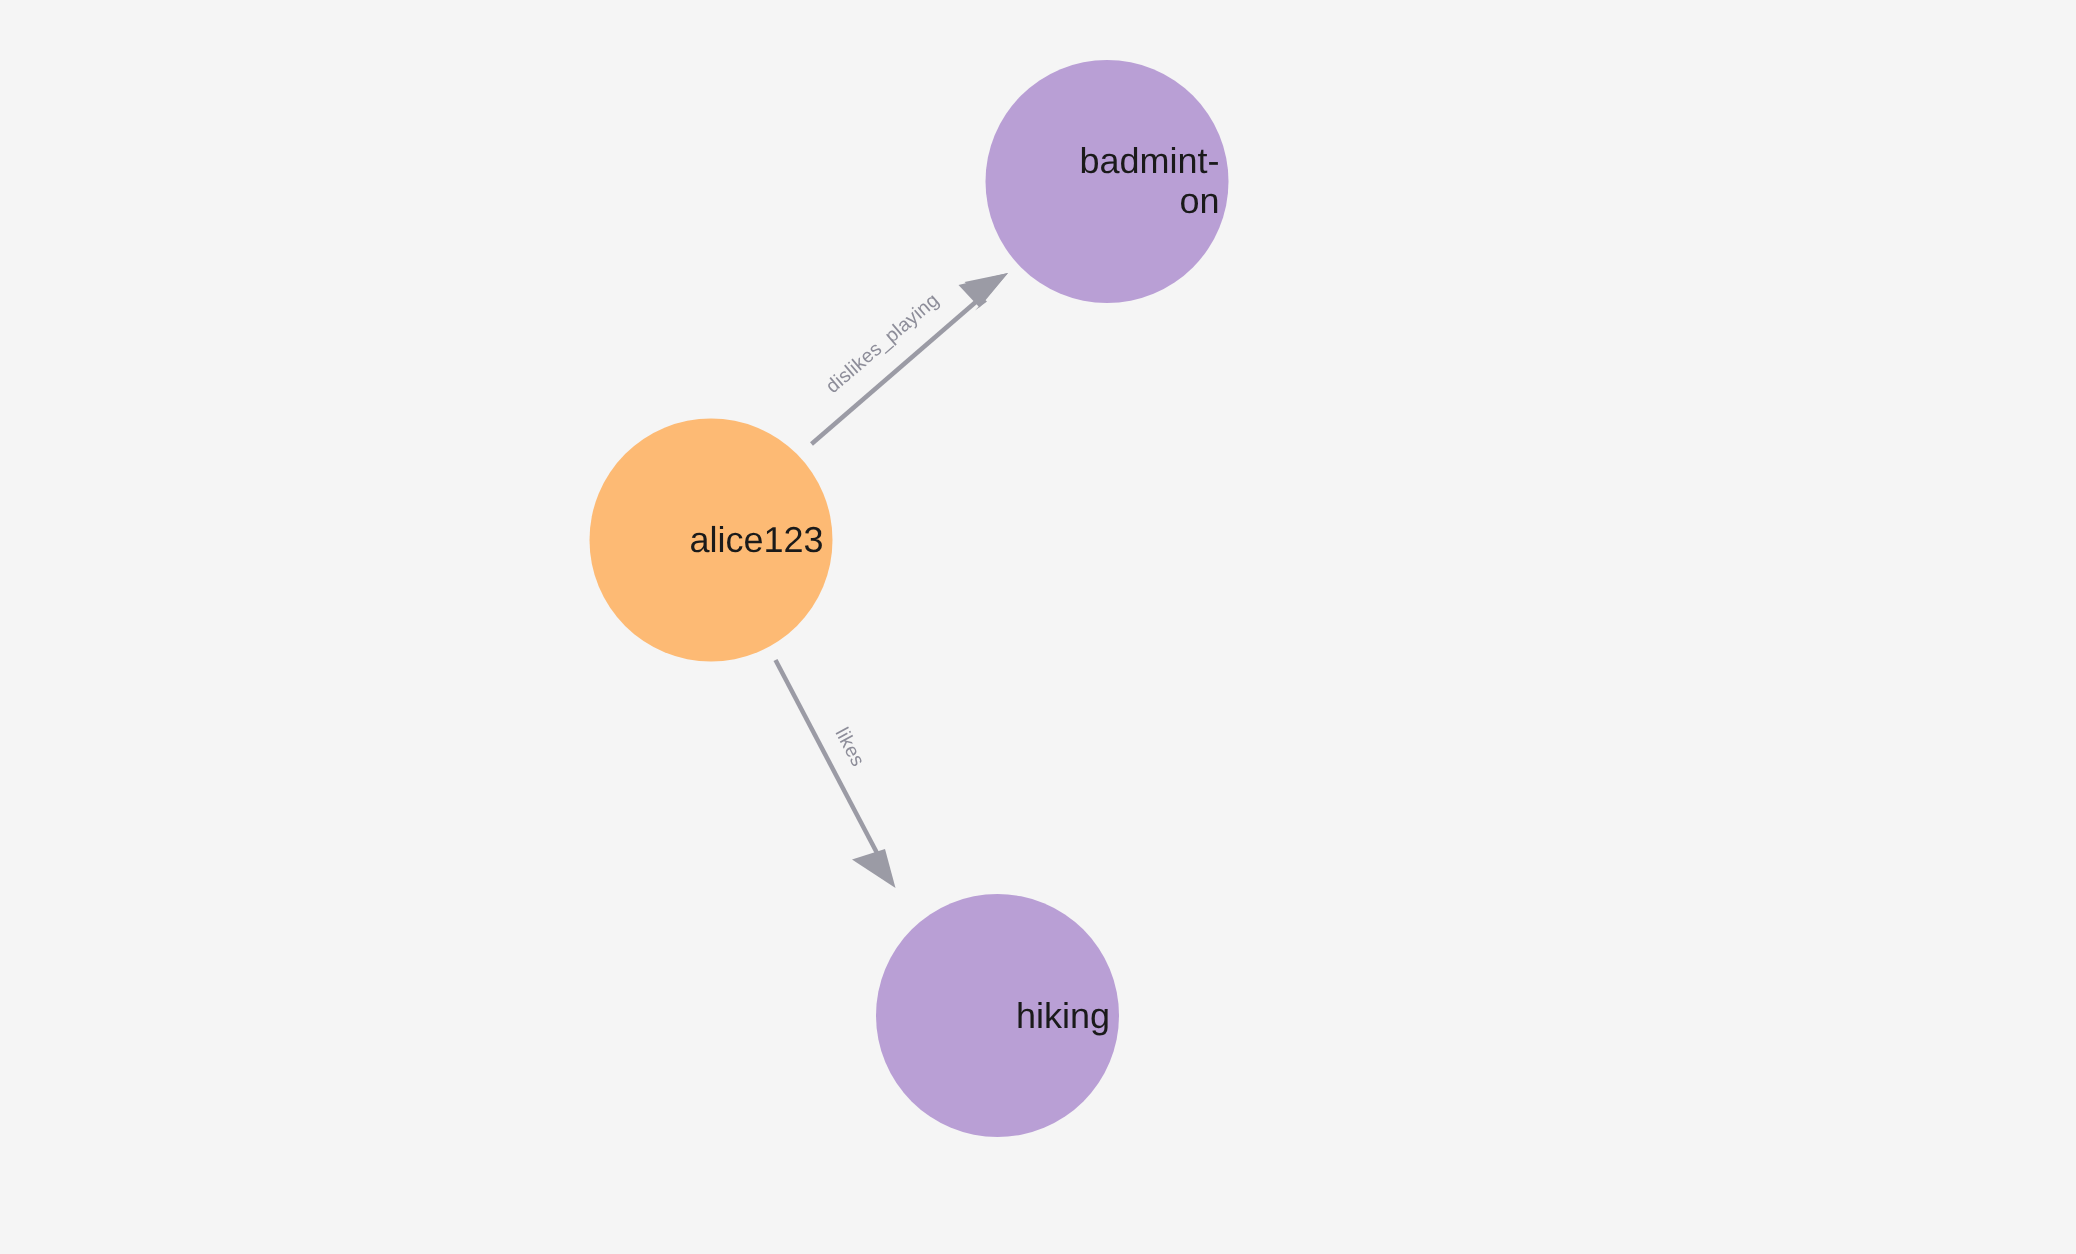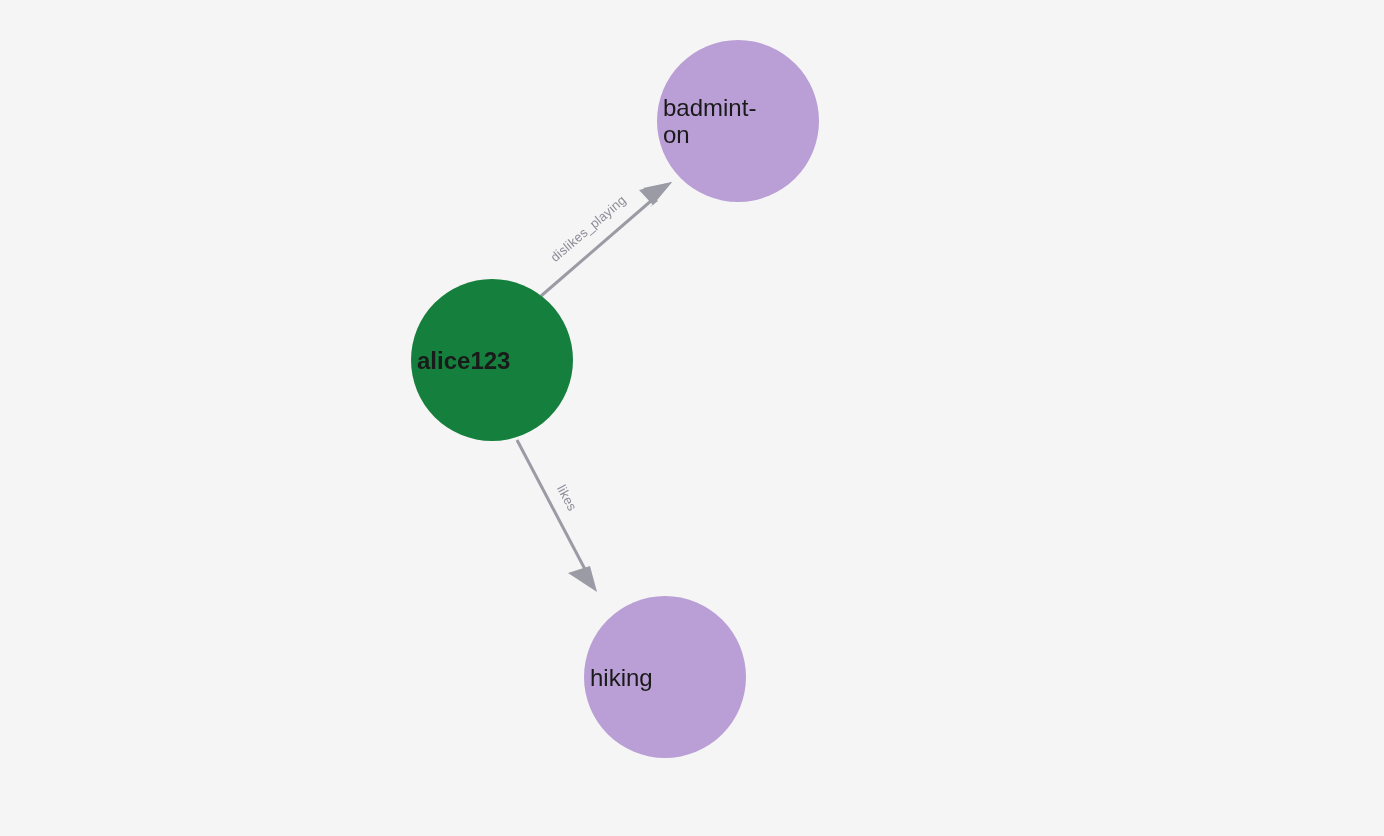--- a/index.html
+++ b/index.html
@@ -47,21 +47,21 @@
     display: flex;
     align-items: center;
     justify-content: center;
     box-sizing: border-box;
   }
   .node-label {
     color: #1a1a1a;
     font-family: "Liberation Sans", sans-serif;
     font-size: 24px;
     line-height: 27px;
-    text-align: left;
+    text-align: right;
     width: 100%;
     padding: 0 6px;
     box-sizing: border-box;
     word-break: break-word;
     user-select: none;
   }
 </style>
 </head>
 <body>
 
@@ -83,21 +83,21 @@
     </g>
   </svg>
 
   <div class="node" style="left:657px; top:40px; width:162px; height:162px; background:#b99fd5;">
     <div class="node-label">
       <span>badmint-</span><br>
       <span>on</span>
     </div>
   </div>
 
-  <div class="node" style="left:411px; top:279px; width:162px; height:162px; background:#15803d;font-weight:bold;">
+  <div class="node" style="left:393px; top:279px; width:162px; height:162px; background:#fdba74;">
     <div class="node-label">alice123</div>
   </div>
 
   <div class="node" style="left:584px; top:596px; width:162px; height:162px; background:#b99fd5;">
     <div class="node-label">hiking</div>
   </div>
 
 </div>
 
 </body></html>

